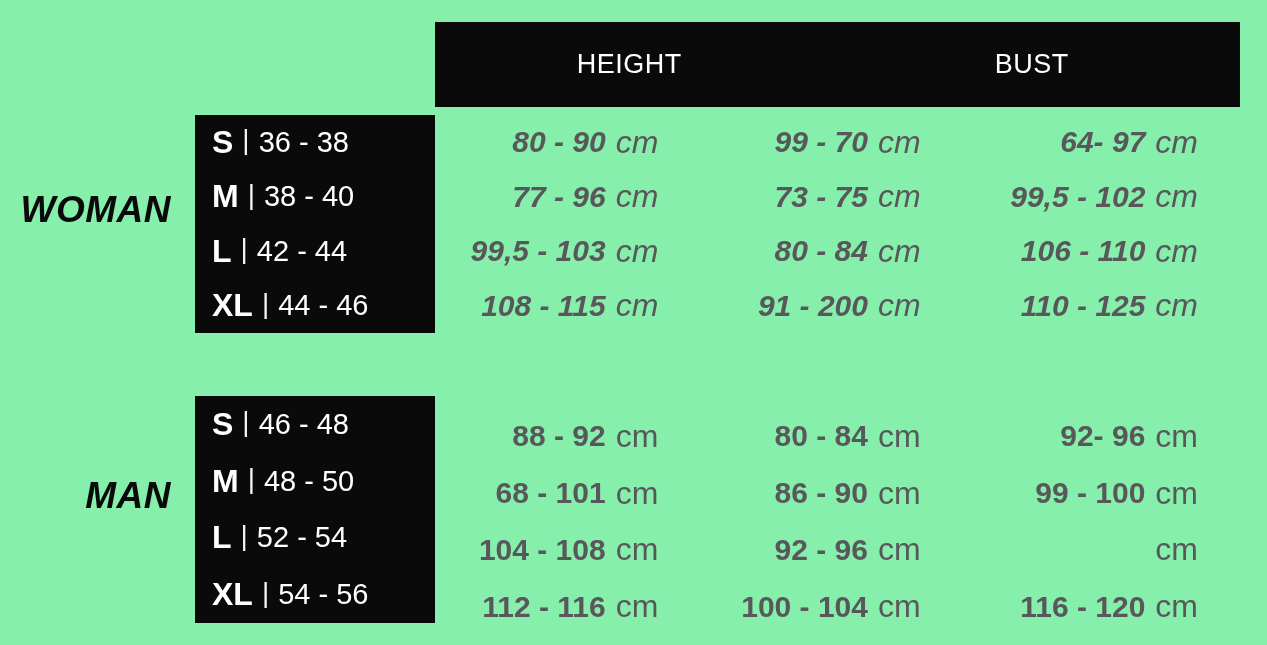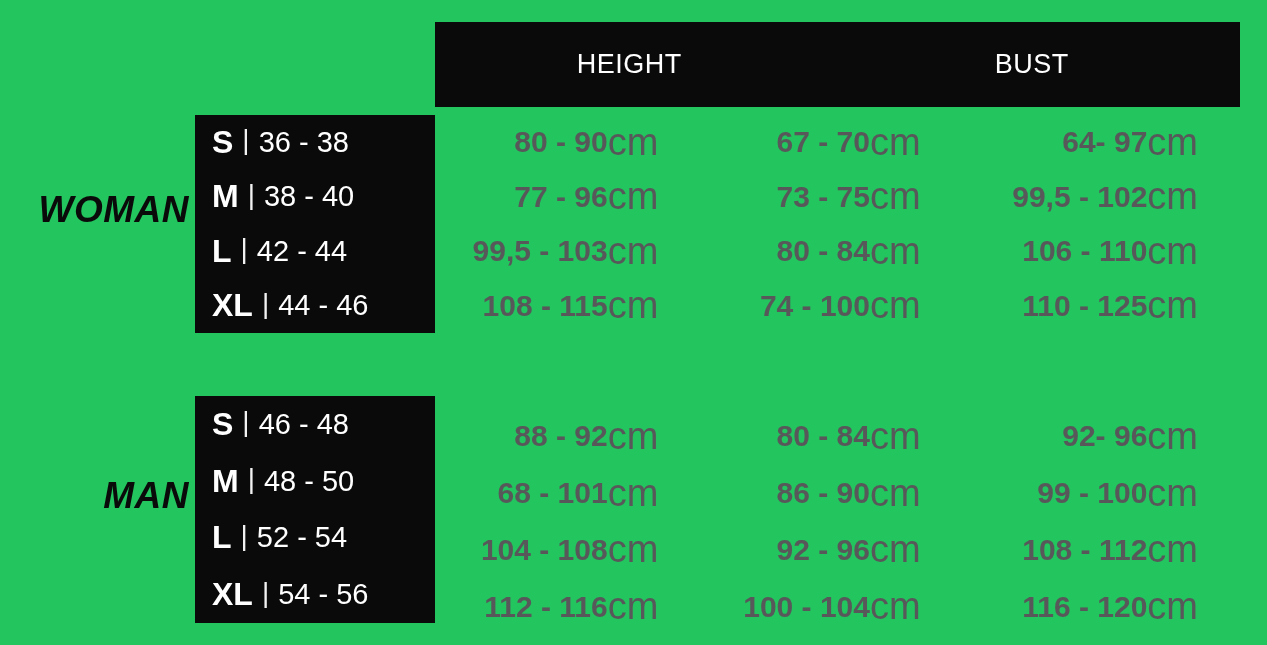--- a/index.html
+++ b/index.html
@@ -4,21 +4,21 @@
 <style>
   html, body {
     margin: 0;
     padding: 0;
     background: #ffffff;
   }
   #canvas {
     position: relative;
     width: 1267px;
     height: 645px;
-    background: #22c55e;
+    background: #86efac;
     font-family: "Liberation Sans", sans-serif;
     overflow: hidden;
   }
 
   
   .header-bar {
     position: absolute;
     left: 435px;
     top: 22px;
     width: 805px;
@@ -41,21 +41,21 @@
 
   
   .gender-label {
     position: absolute;
     left: 0;
     width: 195px;
     display: flex;
     align-items: center;
     justify-content: flex-end;
     box-sizing: border-box;
-    padding-right: 6px;
+    padding-right: 24px;
     font-style: italic;
     font-weight: 800;
     font-size: 37px;
     letter-spacing: 0.5px;
     color: #0a0a0a;
   }
   .gender-woman { top: 115px; height: 218px; transform: translateY(-14px); }
   .gender-man   { top: 392px; height: 227px; transform: translateY(-10px); }
 
   
@@ -82,41 +82,41 @@
   .size-sep    { font-weight: 300; font-size: 28px; margin: 0 9px; position: relative; top: -2px; opacity: 0.95; }
   .size-range  { font-weight: 400; font-size: 29px; }
 
   
   .values {
     position: absolute;
     left: 435px;
     width: 805px;
     display: flex;
   }
-  .values-woman { top: 115px; height: 218px; }
+  .values-woman { top: 115px; height: 218px; font-style: italic; }
   .values-man   { top: 408px; height: 227px; }
 
   .vcol {
     flex: 1;
     display: grid;
     grid-template-rows: repeat(4, 1fr);
   }
   .vcell {
     display: flex;
     align-items: center;
     justify-content: flex-end;
     box-sizing: border-box;
     white-space: nowrap;
   }
   .vcol-height .vcell { padding-right: 45px; }
   .vcol-bust   .vcell { padding-right: 51px; }
   .vcol-waist  .vcell { padding-right: 42px; }
 
   .num  { font-weight: 700; font-size: 30px; color: #58585a; }
-  .unit { font-weight: 400; font-size: 38px; color: #58585a; }
+  .unit { font-weight: 400; font-size: 32px; color: #58585a; margin-left: 10px; }
 </style>
 </head>
 <body>
 
 <div id="canvas">
 
   <div class="header-bar">
     <div class="header-cell">HEIGHT</div>
     <div class="header-cell">BUST</div>
   </div>
@@ -161,33 +161,33 @@
           <span class="num">99,5 - 103</span>
           <span class="unit">cm</span>
         </div>
       <div class="vcell">
           <span class="num">108 - 115</span>
           <span class="unit">cm</span>
         </div>
     </div>
     <div class="vcol vcol-bust">
       <div class="vcell">
-          <span class="num">67 - 70</span>
+          <span class="num">99 - 70</span>
           <span class="unit">cm</span>
         </div>
       <div class="vcell">
           <span class="num">73 - 75</span>
           <span class="unit">cm</span>
         </div>
       <div class="vcell">
           <span class="num">80 - 84</span>
           <span class="unit">cm</span>
         </div>
       <div class="vcell">
-          <span class="num">74 - 100</span>
+          <span class="num">91 - 200</span>
           <span class="unit">cm</span>
         </div>
     </div>
     <div class="vcol vcol-waist">
       <div class="vcell">
           <span class="num">64- 97</span>
           <span class="unit">cm</span>
         </div>
       <div class="vcell">
           <span class="num">99,5 - 102</span>
@@ -267,21 +267,20 @@
     <div class="vcol vcol-waist">
       <div class="vcell">
           <span class="num">92- 96</span>
           <span class="unit">cm</span>
         </div>
       <div class="vcell">
           <span class="num">99 - 100</span>
           <span class="unit">cm</span>
         </div>
       <div class="vcell">
-          <span class="num">108 - 112</span>
           <span class="unit">cm</span>
         </div>
       <div class="vcell">
           <span class="num">116 - 120</span>
           <span class="unit">cm</span>
         </div>
     </div>
   </div>
 
 </div>

